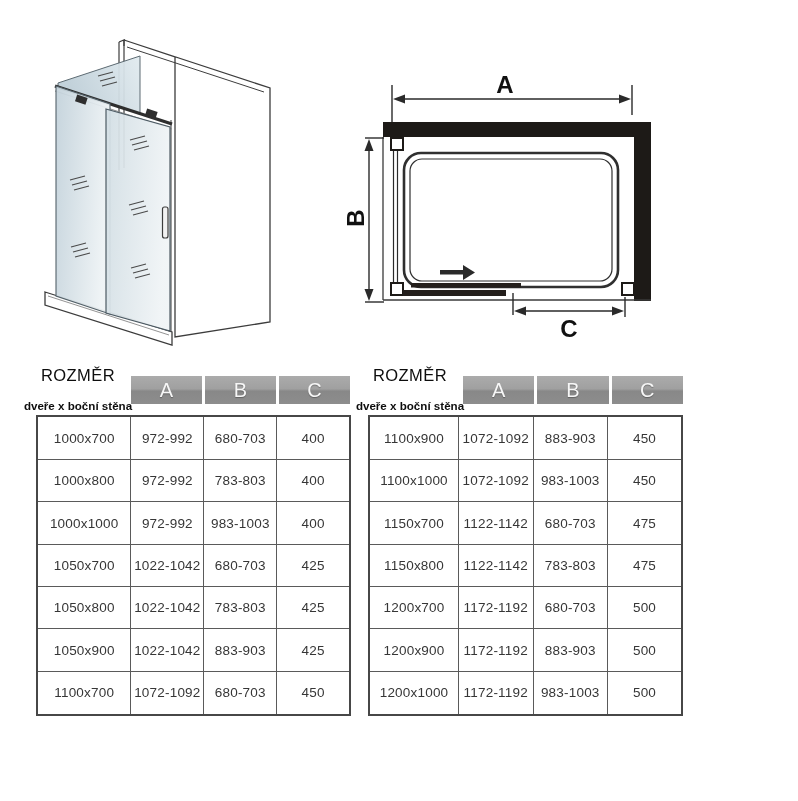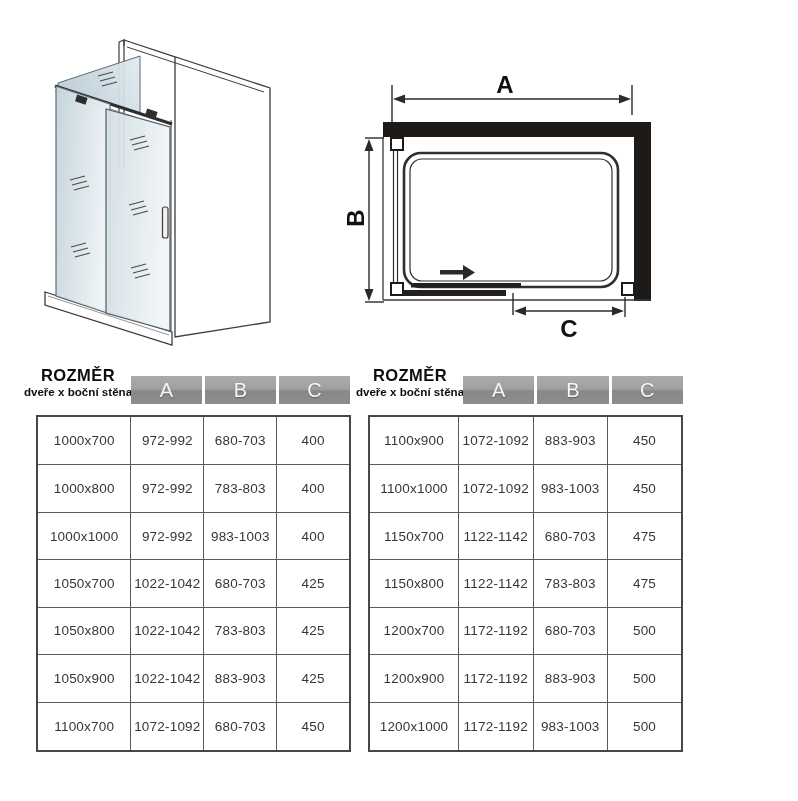--- a/index.html
+++ b/index.html
@@ -2,32 +2,32 @@
 <html><head>
 <meta charset="utf-8">
 <style>
   html,body{margin:0;padding:0;background:#ffffff;}
   #canvas{position:relative;width:798px;height:801px;background:#ffffff;overflow:hidden;
           font-family:"Liberation Sans",sans-serif;}
   .abs{position:absolute;}
 
   
   .tbl-title{width:112px;text-align:center;color:#0d0d0d;line-height:1.05;}
-  .tbl-title .main{font-size:16.5px;font-weight:bold;letter-spacing:.4px;}
-  .tbl-title .sub{font-size:11.6px;font-weight:bold;margin-top:2px;white-space:nowrap;}
+  .tbl-title .main{font-size:16.5px;font-weight:normal;letter-spacing:.4px;}
+  .tbl-title .sub{font-size:11.6px;font-weight:bold;margin-top:16px;white-space:nowrap;}
 
   
   .hdr-bar{display:flex;gap:3px;height:28px;}
   .hdr-cell{flex:1;display:flex;align-items:center;justify-content:center;
     background:linear-gradient(to bottom,#ababab 0%,#a0a0a0 46%,#888888 54%,#8d8d8d 100%);
     color:#f7f7f7;font-size:20px;font-weight:normal;
     text-shadow:0 1px 1px rgba(0,0,0,0.30);}
 
   
-  table.dims{border-collapse:collapse;table-layout:fixed;width:315px;height:337px;
+  table.dims{border-collapse:collapse;table-layout:fixed;width:315px;height:301px;
     border:2px solid #474747;background:#fff;}
   table.dims td{border:1.5px solid #5a5a5a;text-align:center;vertical-align:middle;
     font-size:13.5px;color:#363636;padding:0;letter-spacing:.2px;}
 
   svg text{font-family:"Liberation Sans",sans-serif;}
   .dim-label{font-size:24px;font-weight:bold;fill:#111;}
 </style>
 </head>
 <body>
 

